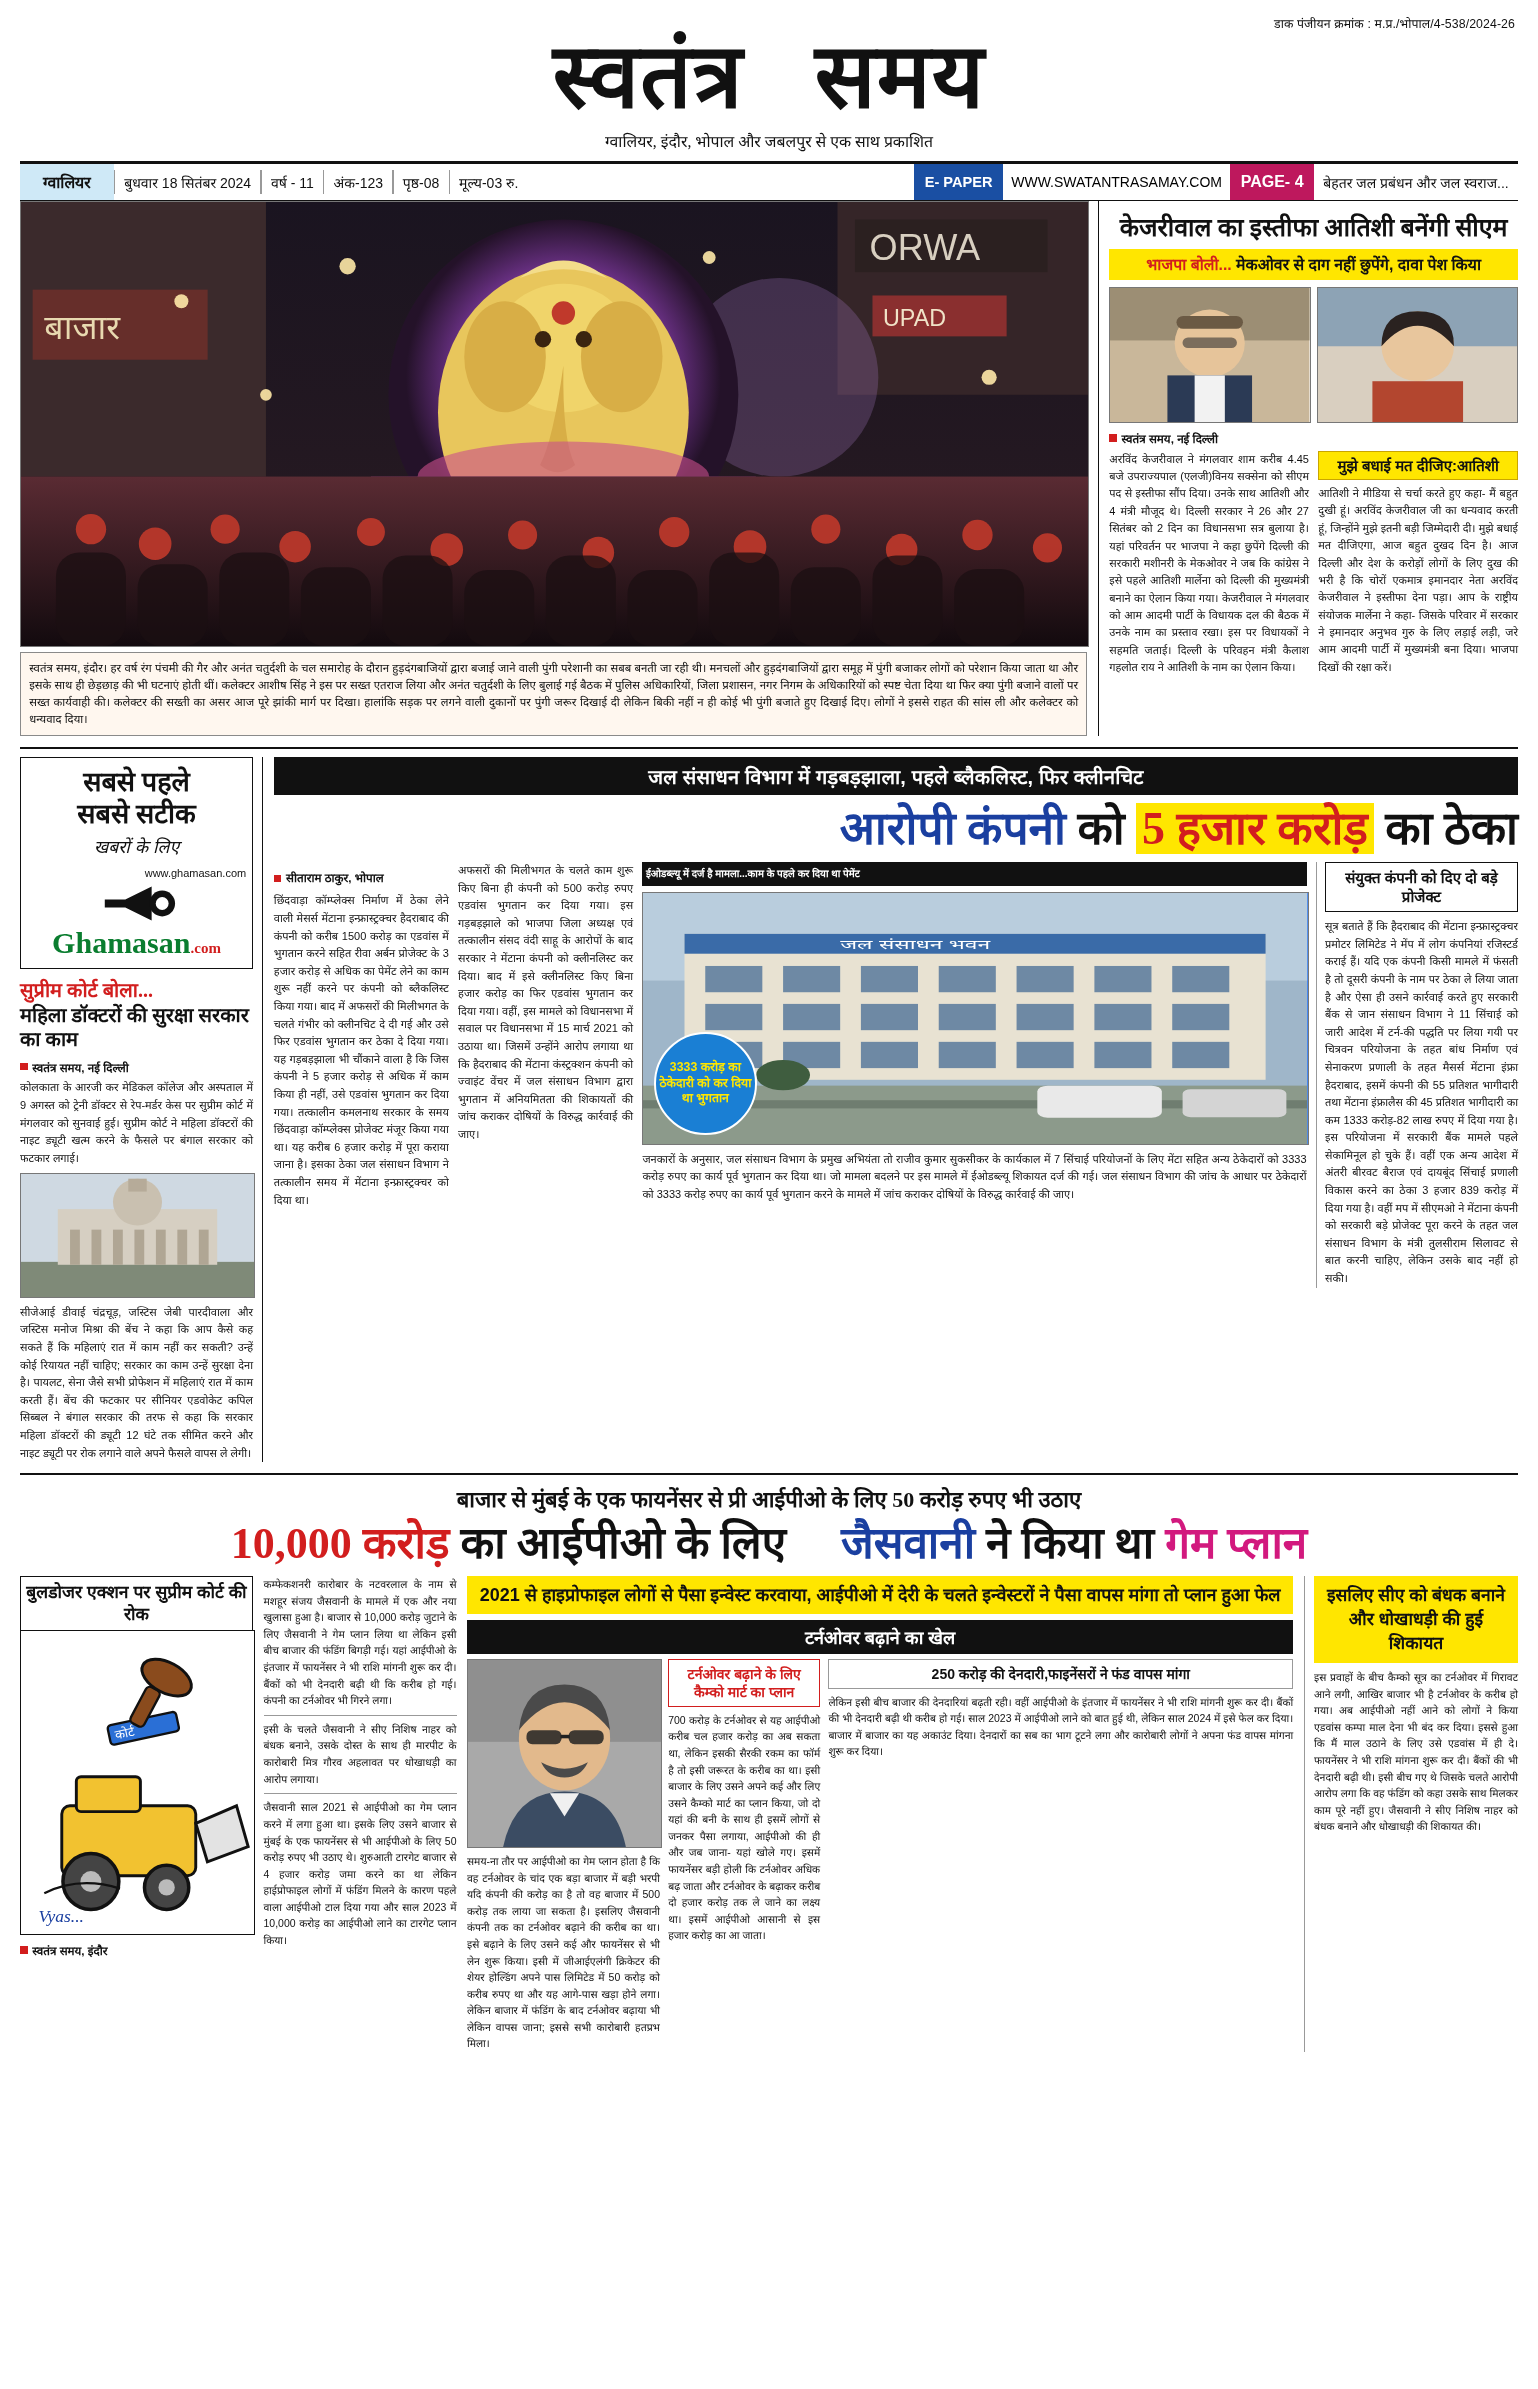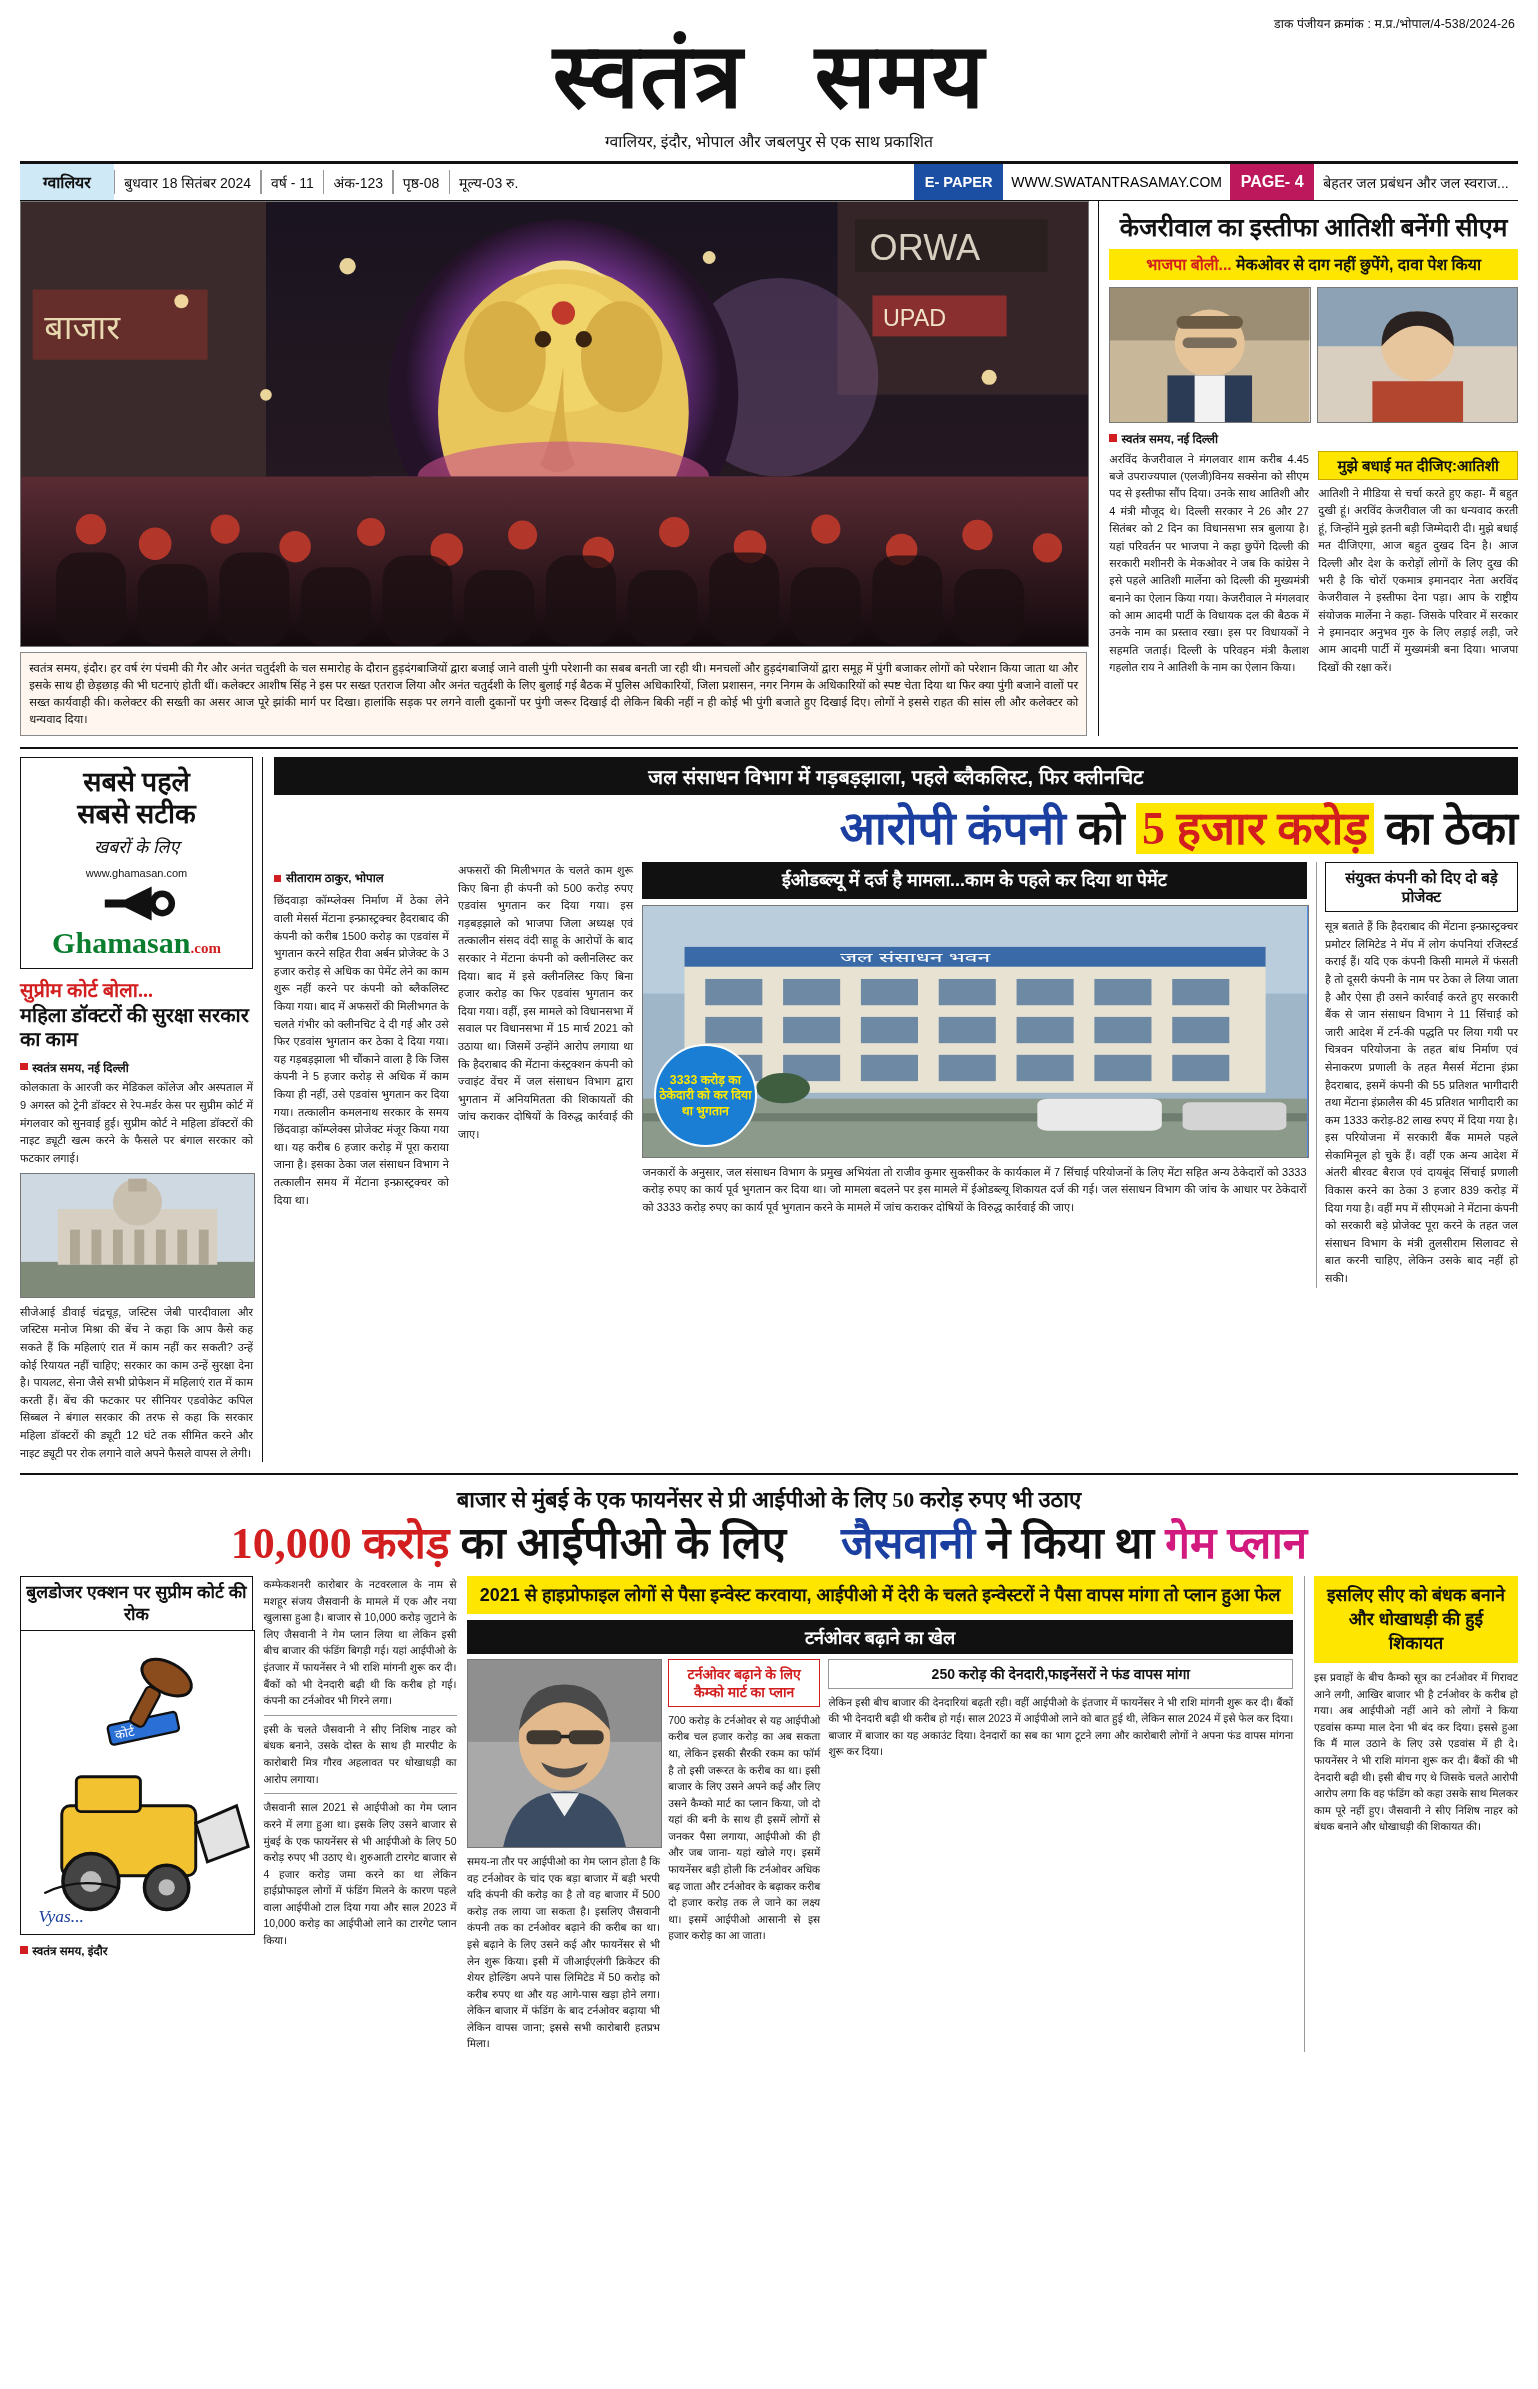--- a/index.html
+++ b/index.html
@@ -49,35 +49,35 @@
 
   .hr2{height:1.8px;background:#111;margin:10.5px 20px 0;}
   .hr1{height:0.6px;background:#999;margin:5.8px 0;}
 
   
   .band{display:flex;margin:8.2px 20px 0;}
   .adcol{width:233px;border-right:1.2px solid #111;padding-right:9.3px;}
   .ad-card{border:1.2px solid #111;padding:8.2px 5.8px;text-align:center;background:#fff;}
   .ad-l1{font-family:"Liberation Serif",serif;font-weight:700;font-size:27px;line-height:1.2;color:#111;}
   .ad-l2{font-size:17.5px;color:#111;margin-top:3.5px;font-style:italic;}
-  .ad-url{font-size:11px;color:#111;margin-top:9.3px;}
+  .ad-url{font-size:11px;color:#111;margin-top:9.3px;text-align:right;}
   .ghamasan{font-family:"Liberation Serif",serif;font-weight:700;font-size:30px;color:#0a7d2f;}
   .ghamasan .com{color:#d21e1e;font-size:15px;}
 
   .sc-head{font-family:"Liberation Serif",serif;font-weight:700;font-size:20px;line-height:1.22;color:#111;margin:9.3px 0 4.7px;}
   .sc-head .red{color:#d21e1e;}
   .body-txt{font-size:11px;line-height:1.6;text-align:justify;color:#111;}
   .sc-photo{width:100%;height:123px;border:0.6px solid #777;margin:5.8px 0;overflow:hidden;position:relative;background:#dfe6ee;}
 
   .maincol{flex:1;padding-left:10.5px;}
   .black-strip{background:#111;color:#fff;text-align:center;font-weight:700;font-size:20px;padding:5.8px 4.7px;letter-spacing:0.2px;}
   .mega{font-family:"Liberation Serif",serif;font-weight:700;font-size:46px;text-align:right;line-height:1.12;margin:8.2px 0 5.8px;color:#1a3fa0;}
   .mega .hl{background:#ffe600;color:#d21e1e;padding:0 5.8px;}
   .mega .blk{color:#111;}
-  .sub-strip{background:#111;color:#fff;text-align:center;font-weight:700;font-size:18px;padding:4.1px 3.5px;}
+  .sub-strip{background:#111;color:#fff;font-weight:700;font-size:10px;padding:4.1px 3.5px;}
   .mid3{display:flex;gap:9.3px;margin-top:7px;}
   .mid3 .c{font-size:11px;line-height:1.6;text-align:justify;color:#111;}
   .m-c1{width:175px;}
   .m-c2{width:175px;}
   .m-c3{flex:1;}
   .m-c4{width:193px;border-left:0.6px solid #999;padding-left:8.2px;}
   .bldg{width:100%;height:251px;border:0.6px solid #777;overflow:hidden;position:relative;background:#3b82f6;}
   .circle-badge{position:absolute;left:10.5px;bottom:9.3px;width:99px;height:99px;border-radius:50%;background:#1a7fd4;color:#fff;display:flex;flex-direction:column;align-items:center;justify-content:center;font-weight:700;font-size:12.3px;line-height:1.25;text-align:center;border:2.3px solid #fff;}
   .circle-badge .y{color:#ffe600;}
   .cap-under{font-size:11px;line-height:1.6;text-align:justify;margin-top:5.8px;color:#111;}

